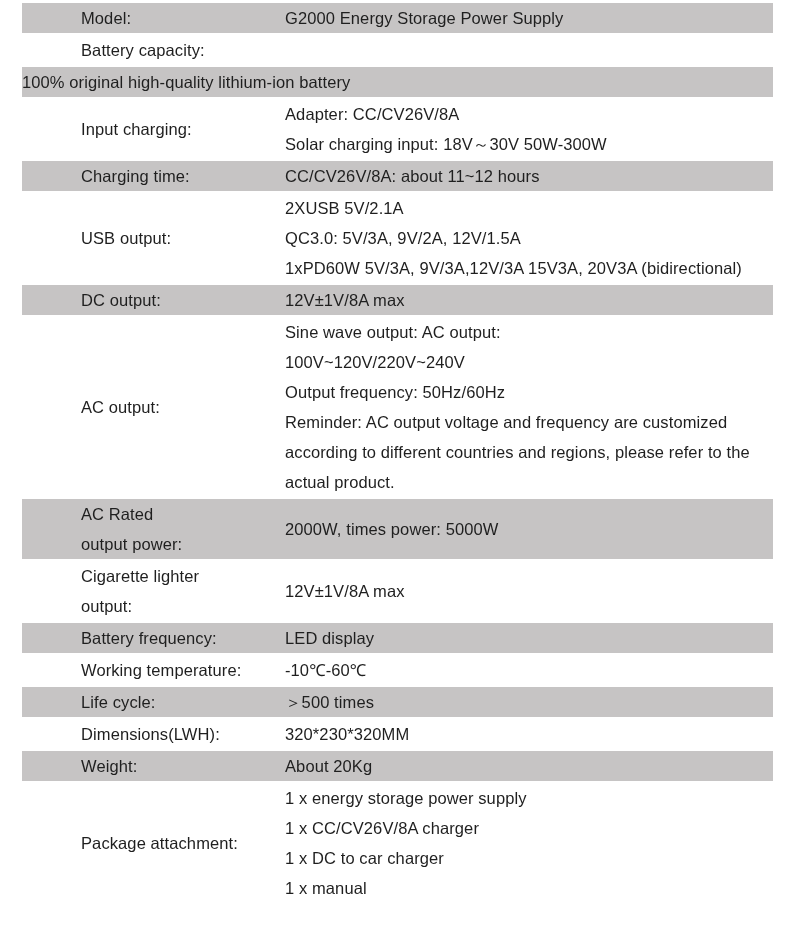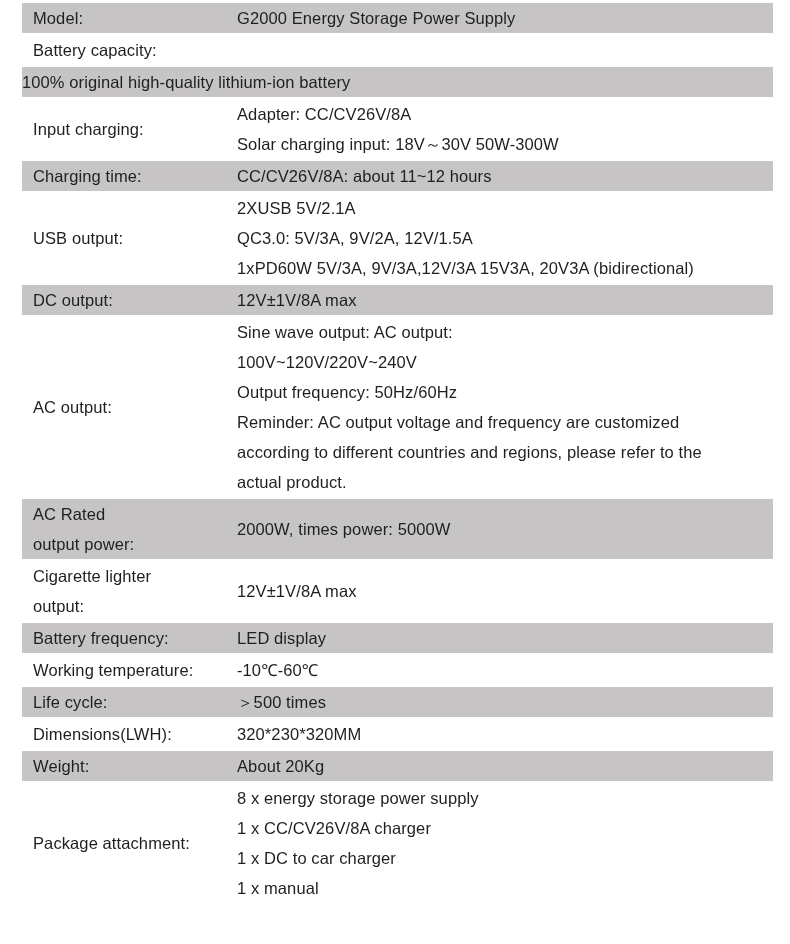--- a/index.html
+++ b/index.html
@@ -41,20 +41,21 @@
   .row.shaded { background: var(--shaded); }
   .cell {
     display: flex;
     flex-direction: column;
     justify-content: center;
   }
   .cell.label {
     width: 215px;
     flex: 0 0 215px;
     padding-left: 11px;
+    margin-left: 48px;
   }
   .cell.value {
     flex: 1 1 auto;
     padding-right: 20px;
   }
   .line {
     font-size: 16.5px;
     line-height: 30px;
     white-space: nowrap;
     letter-spacing: 0.1px;
@@ -187,20 +188,20 @@
         </div>
         <div class="cell value">
           <div class="line">About 20Kg</div>
         </div>
       </div>
       <div class="row">
         <div class="cell label">
           <div class="line">Package attachment:</div>
         </div>
         <div class="cell value">
-          <div class="line">8 x energy storage power supply</div>
+          <div class="line">1 x energy storage power supply</div>
           <div class="line">1 x CC/CV26V/8A charger</div>
           <div class="line">1 x DC to car charger</div>
           <div class="line">1 x manual</div>
         </div>
       </div>
     </div>
 </div>
 
 </body></html>

